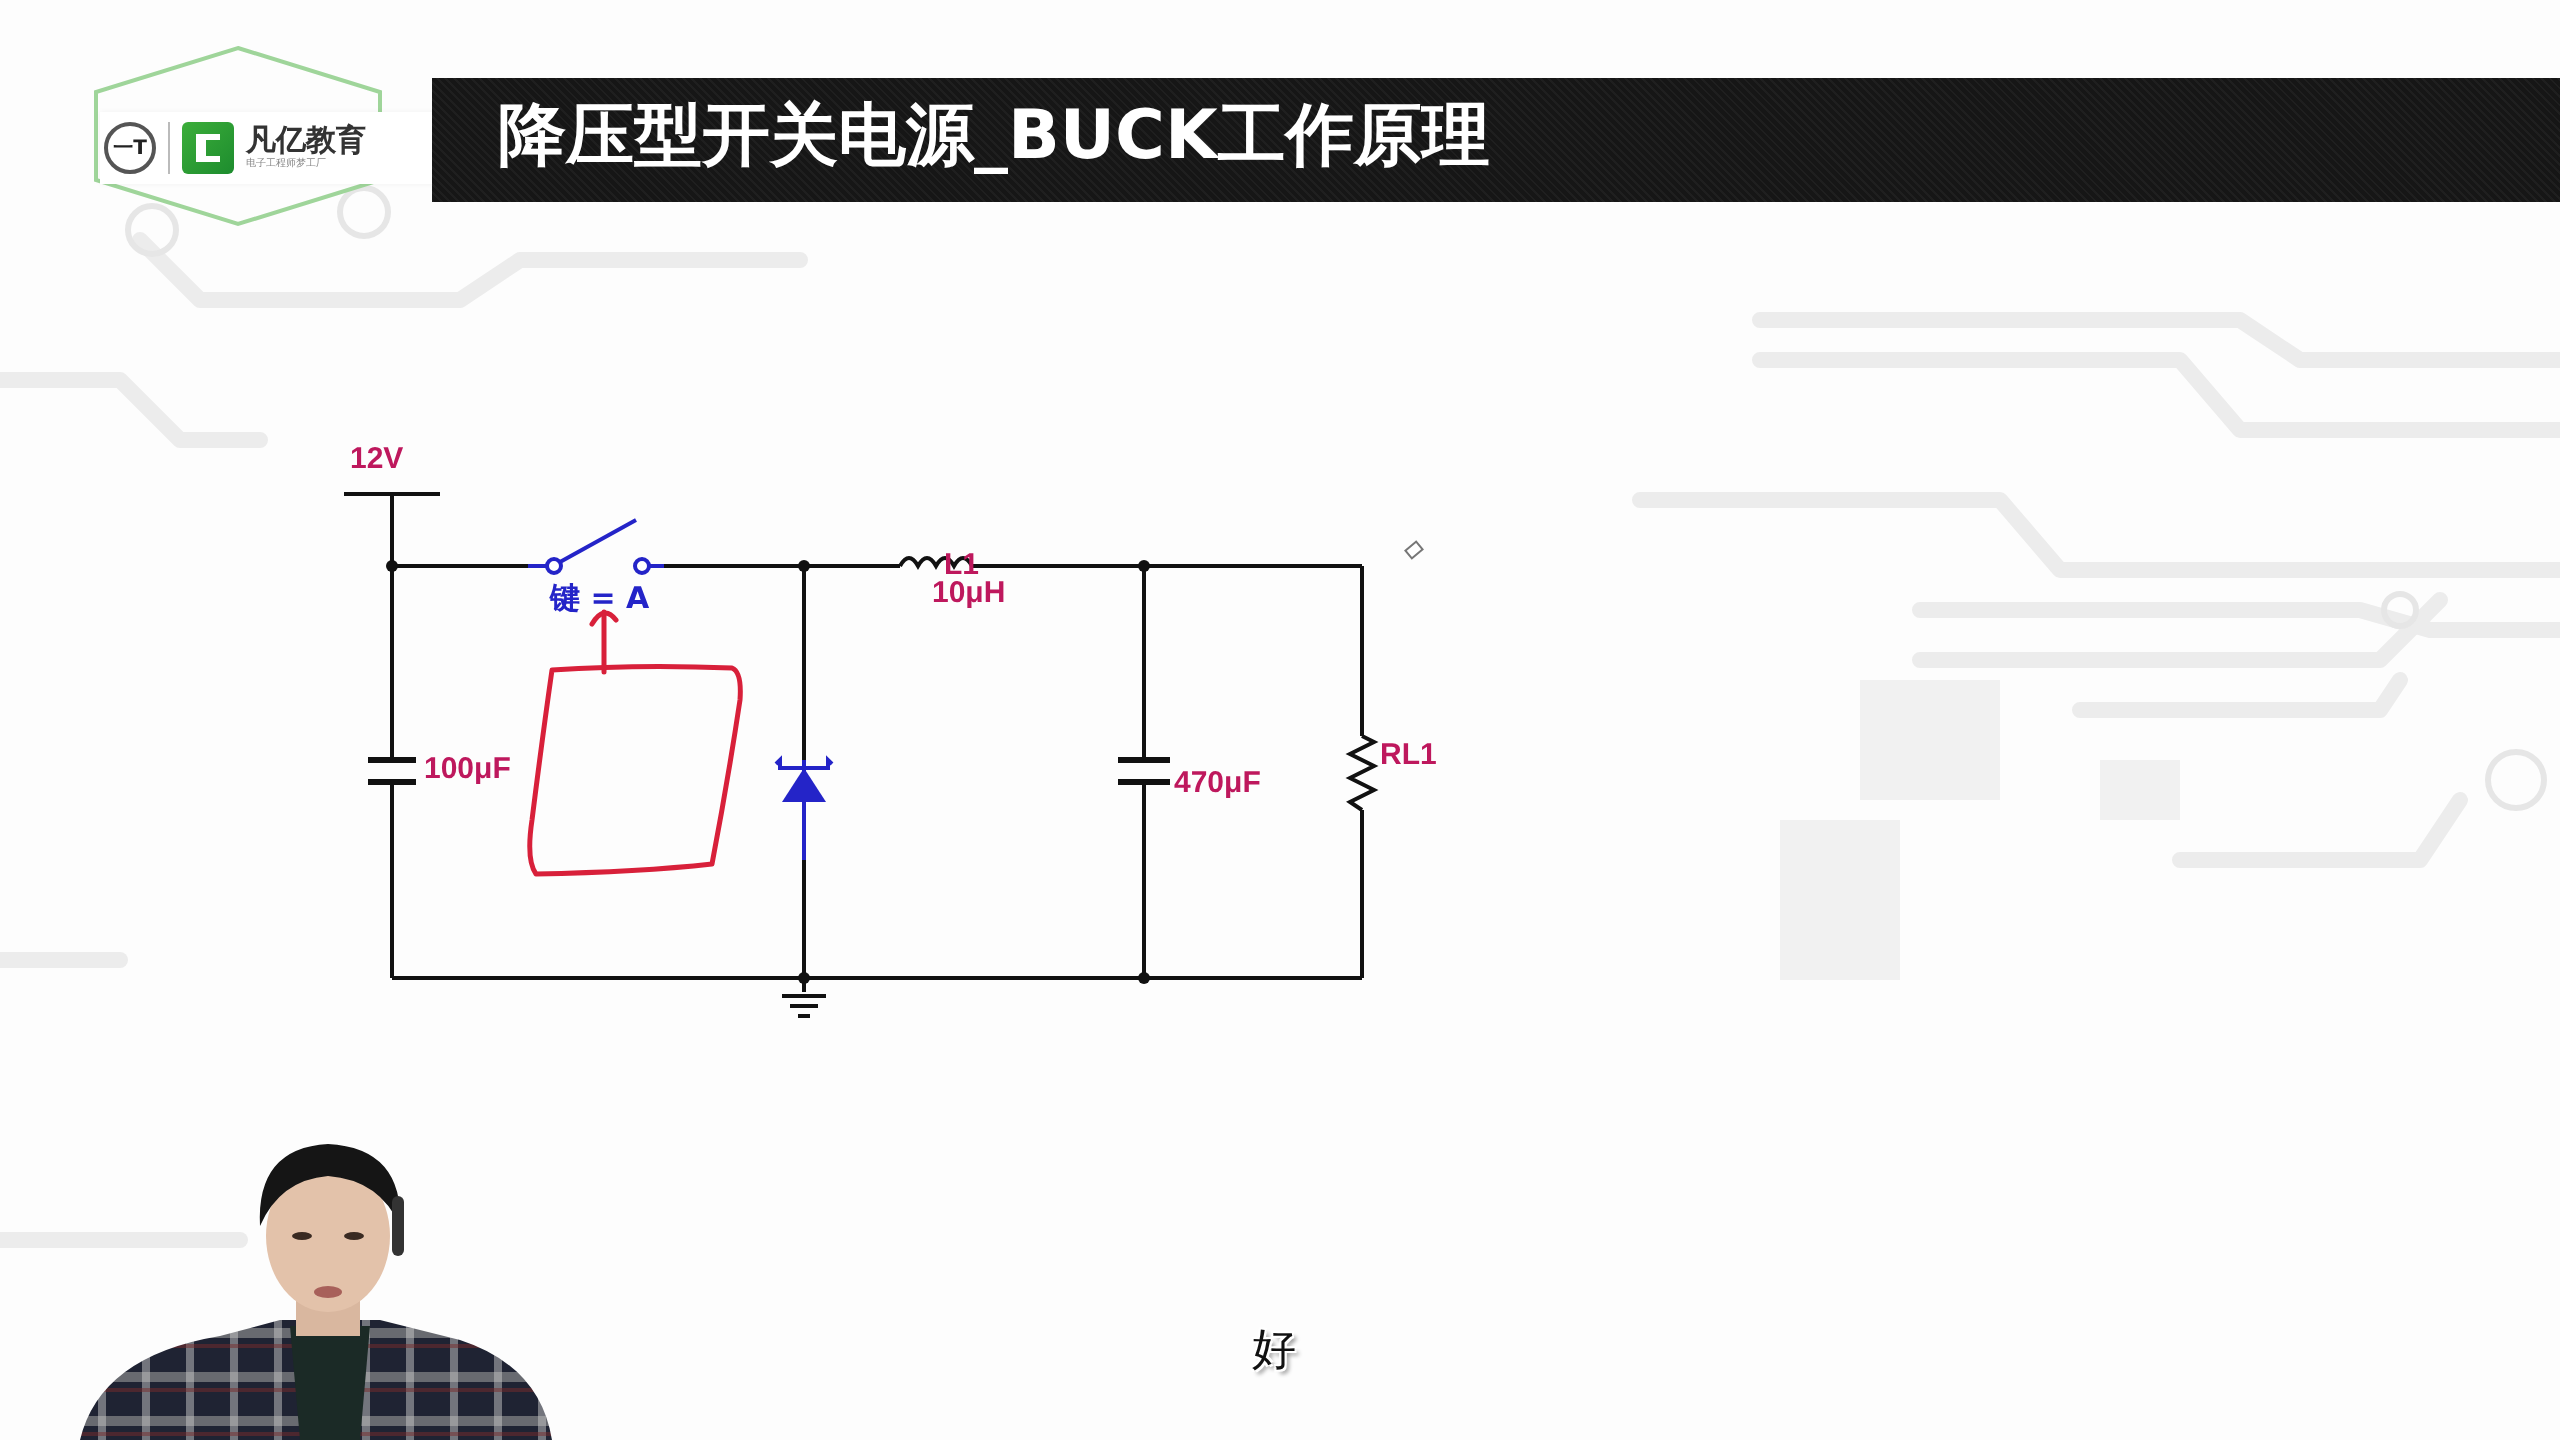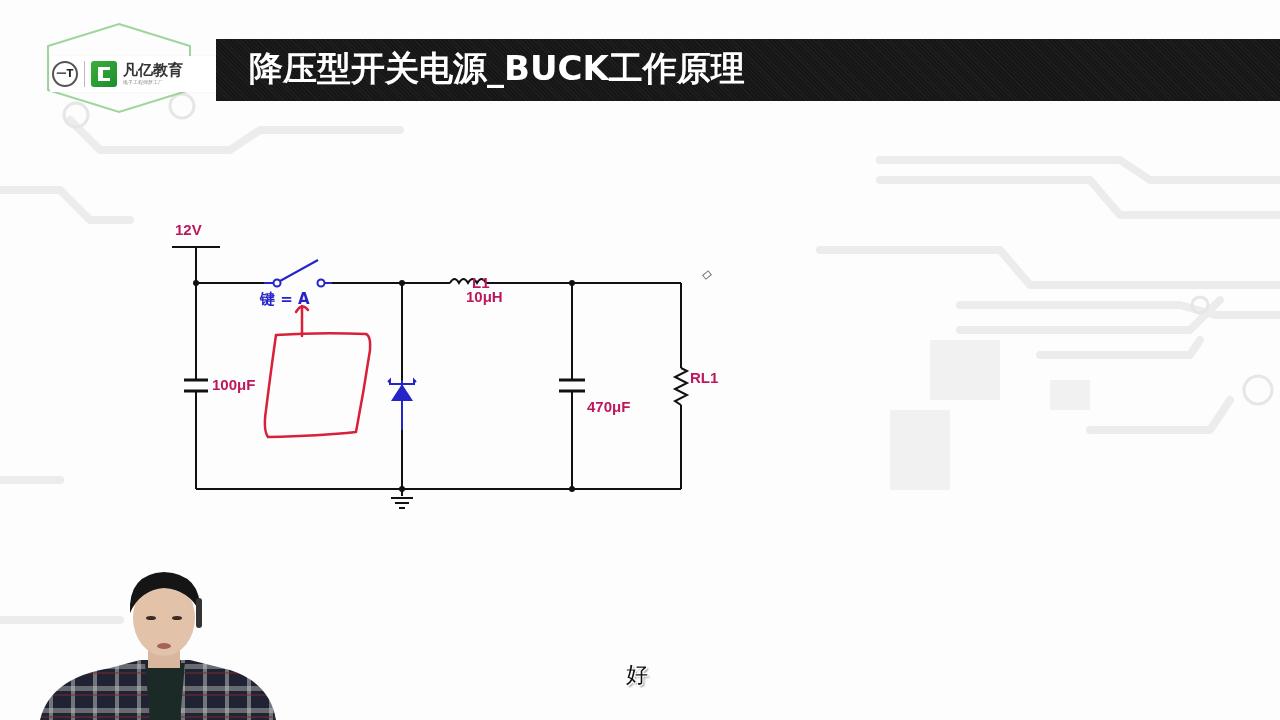--- a/index.html
+++ b/index.html
@@ -133,25 +133,25 @@
   </g>
 
   <g stroke="#d8203a" stroke-width="2.5" fill="none" stroke-linecap="round" stroke-linejoin="round">
     <path d="M302 336 L302 306"></path>
     <path d="M296 312 Q302 302 308 310"></path>
     <path d="M276 335 Q320 332 366 334 Q371 336 370 350 Q364 390 356 432 Q320 436 268 437 Q263 430 266 410 Q271 370 276 335 Z"></path>
   </g>
 </svg>
 
 <div class="lbl" style="left:175px;top:222px;">12V</div>
-<div class="sw-lbl" style="left:260px;top:292px;">键 = A</div>
+<div class="sw-lbl" style="left:275px;top:292px;">键 = A</div>
 <div class="lbl" style="left:212px;top:377px;">100μF</div>
 <div class="lbl" style="left:472px;top:256px;margin-top:19px;">L1</div>
 <div class="lbl" style="left:446px;top:289px;margin-left:20px;">10μH</div>
-<div class="lbl" style="left:587px;top:399px;">470μF</div>
+<div class="lbl" style="left:587px;top:384px;">470μF</div>
 <div class="lbl" style="left:690px;top:370px;">RL1</div>
 
 <div class="cursor"></div>
 
 <svg class="webcam" viewBox="0 0 236 152">
   <defs>
     <pattern id="plaid" width="22" height="22" patternUnits="userSpaceOnUse">
       <rect width="22" height="22" fill="#1f2333"></rect>
       <rect x="0" y="8" width="22" height="5" fill="#9a9a9a" opacity="0.6"></rect>
       <rect x="9" y="0" width="4" height="22" fill="#c8c8c8" opacity="0.5"></rect>

